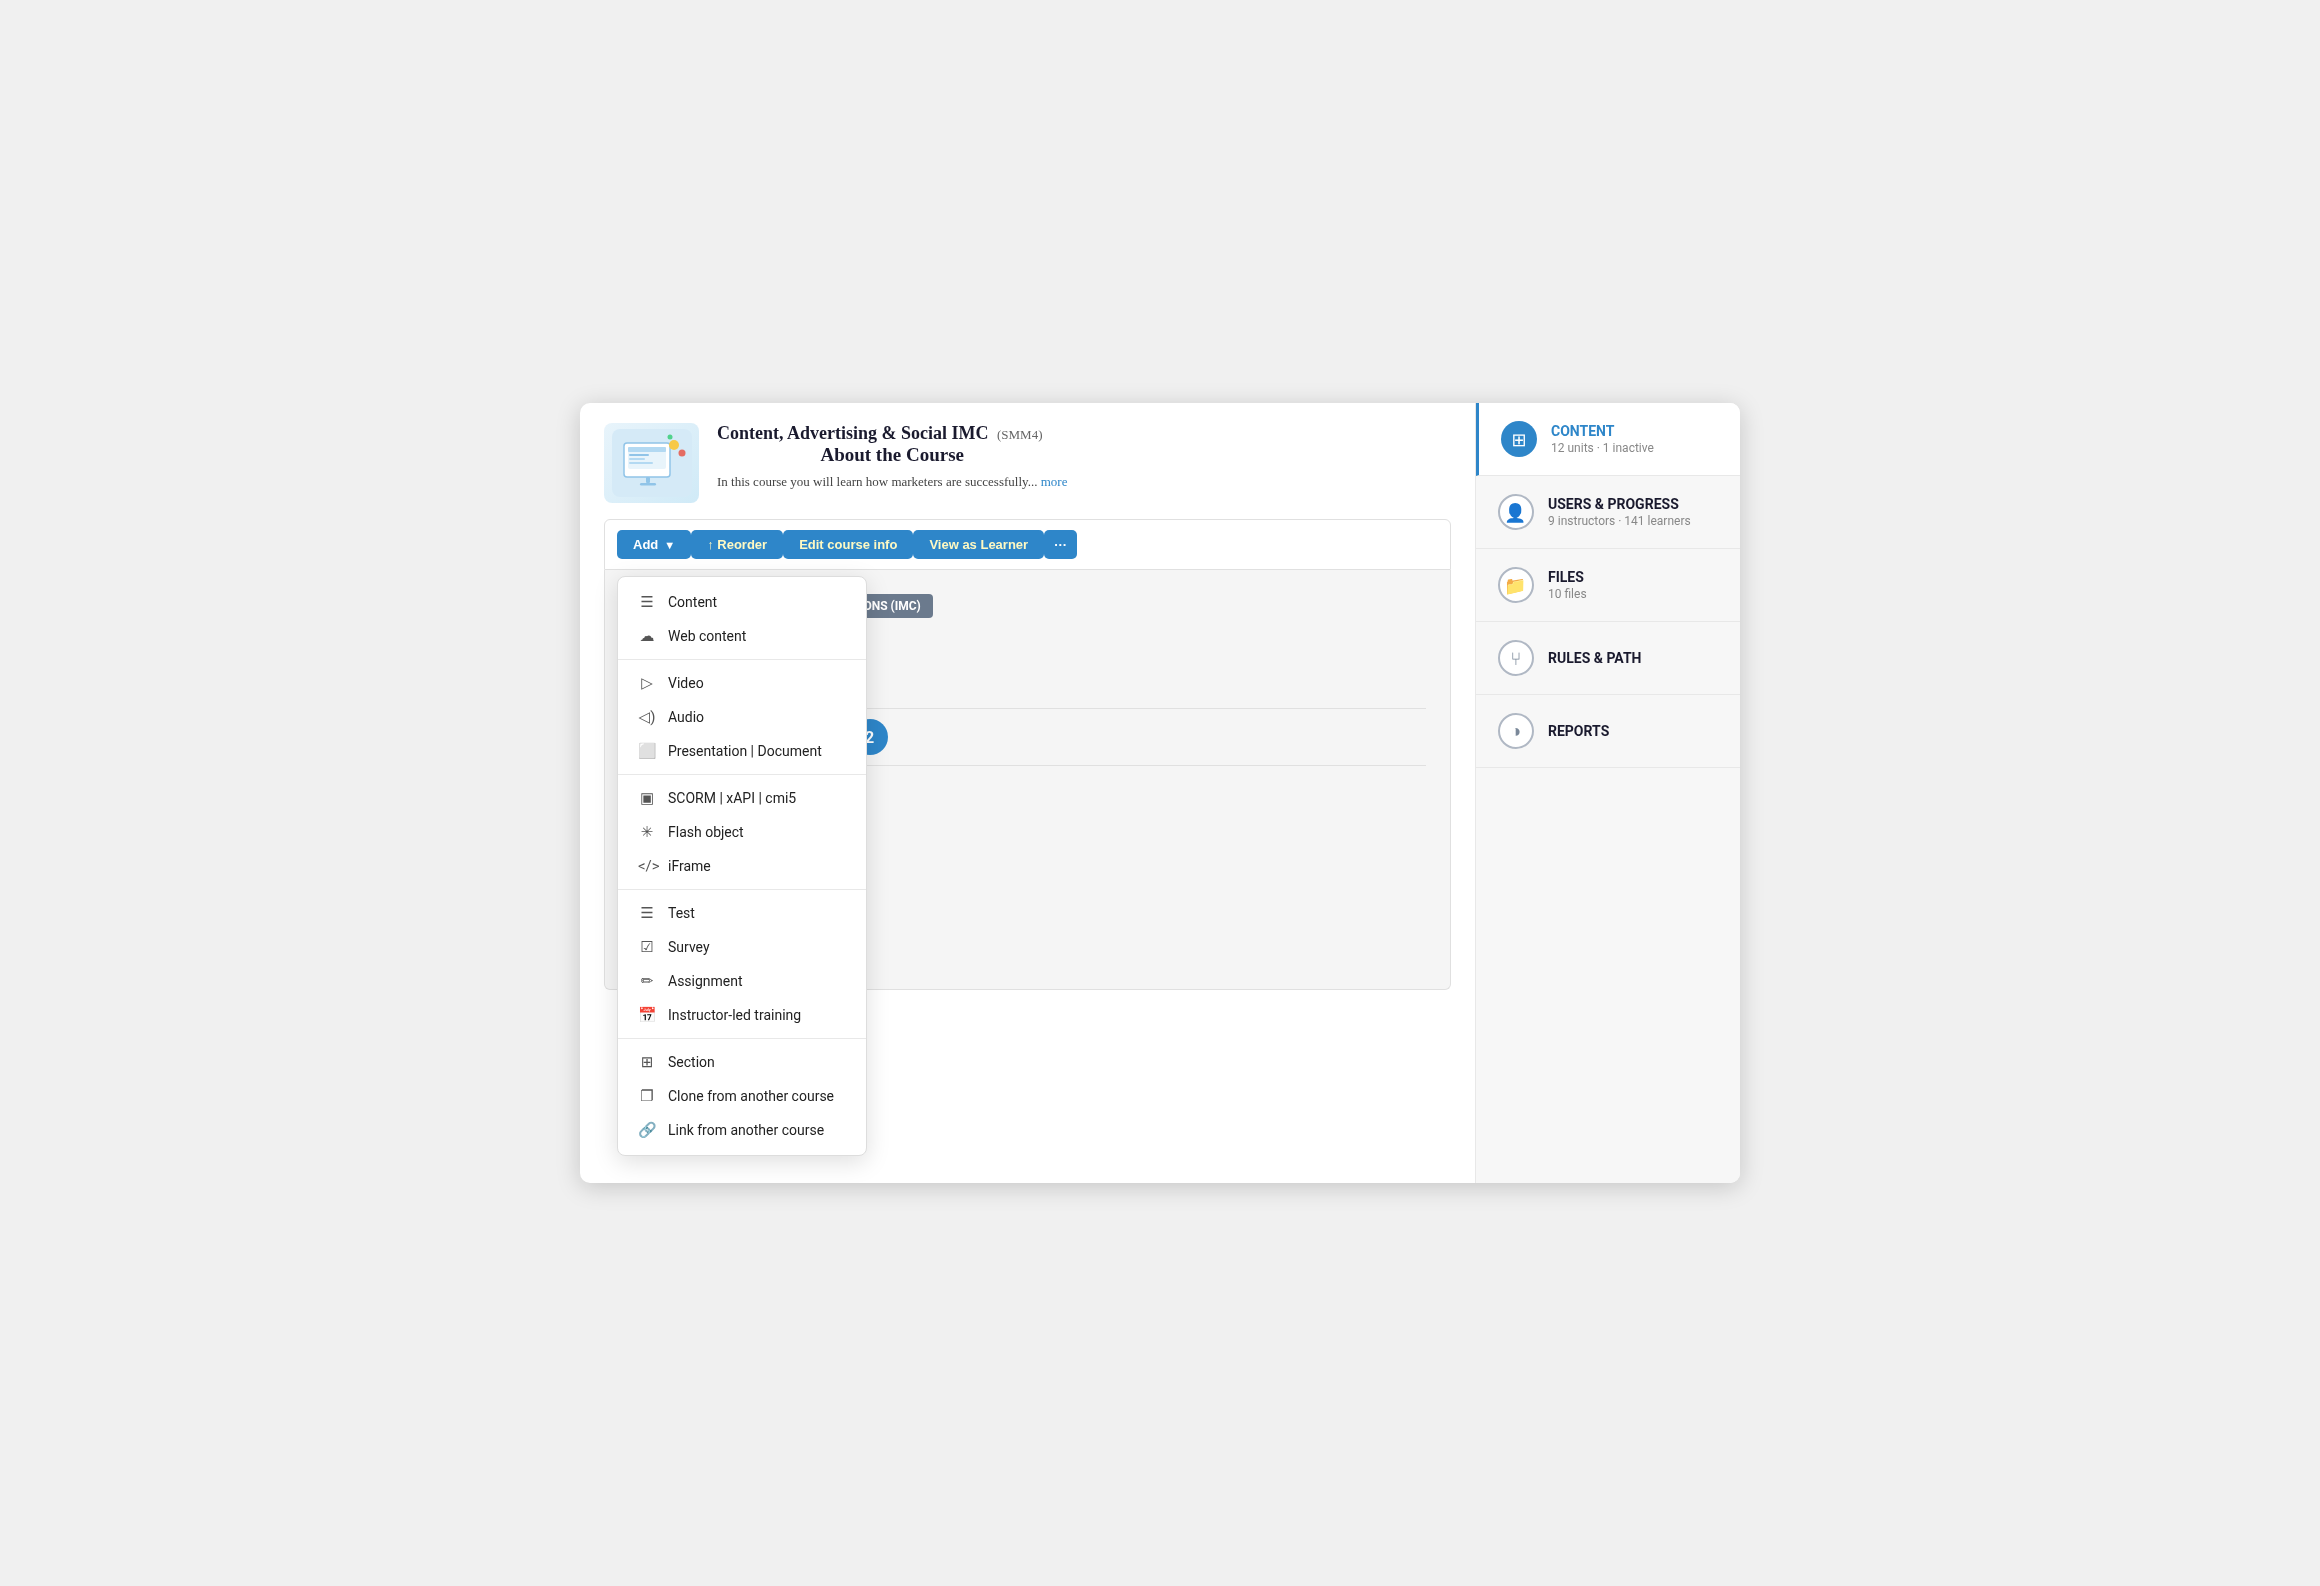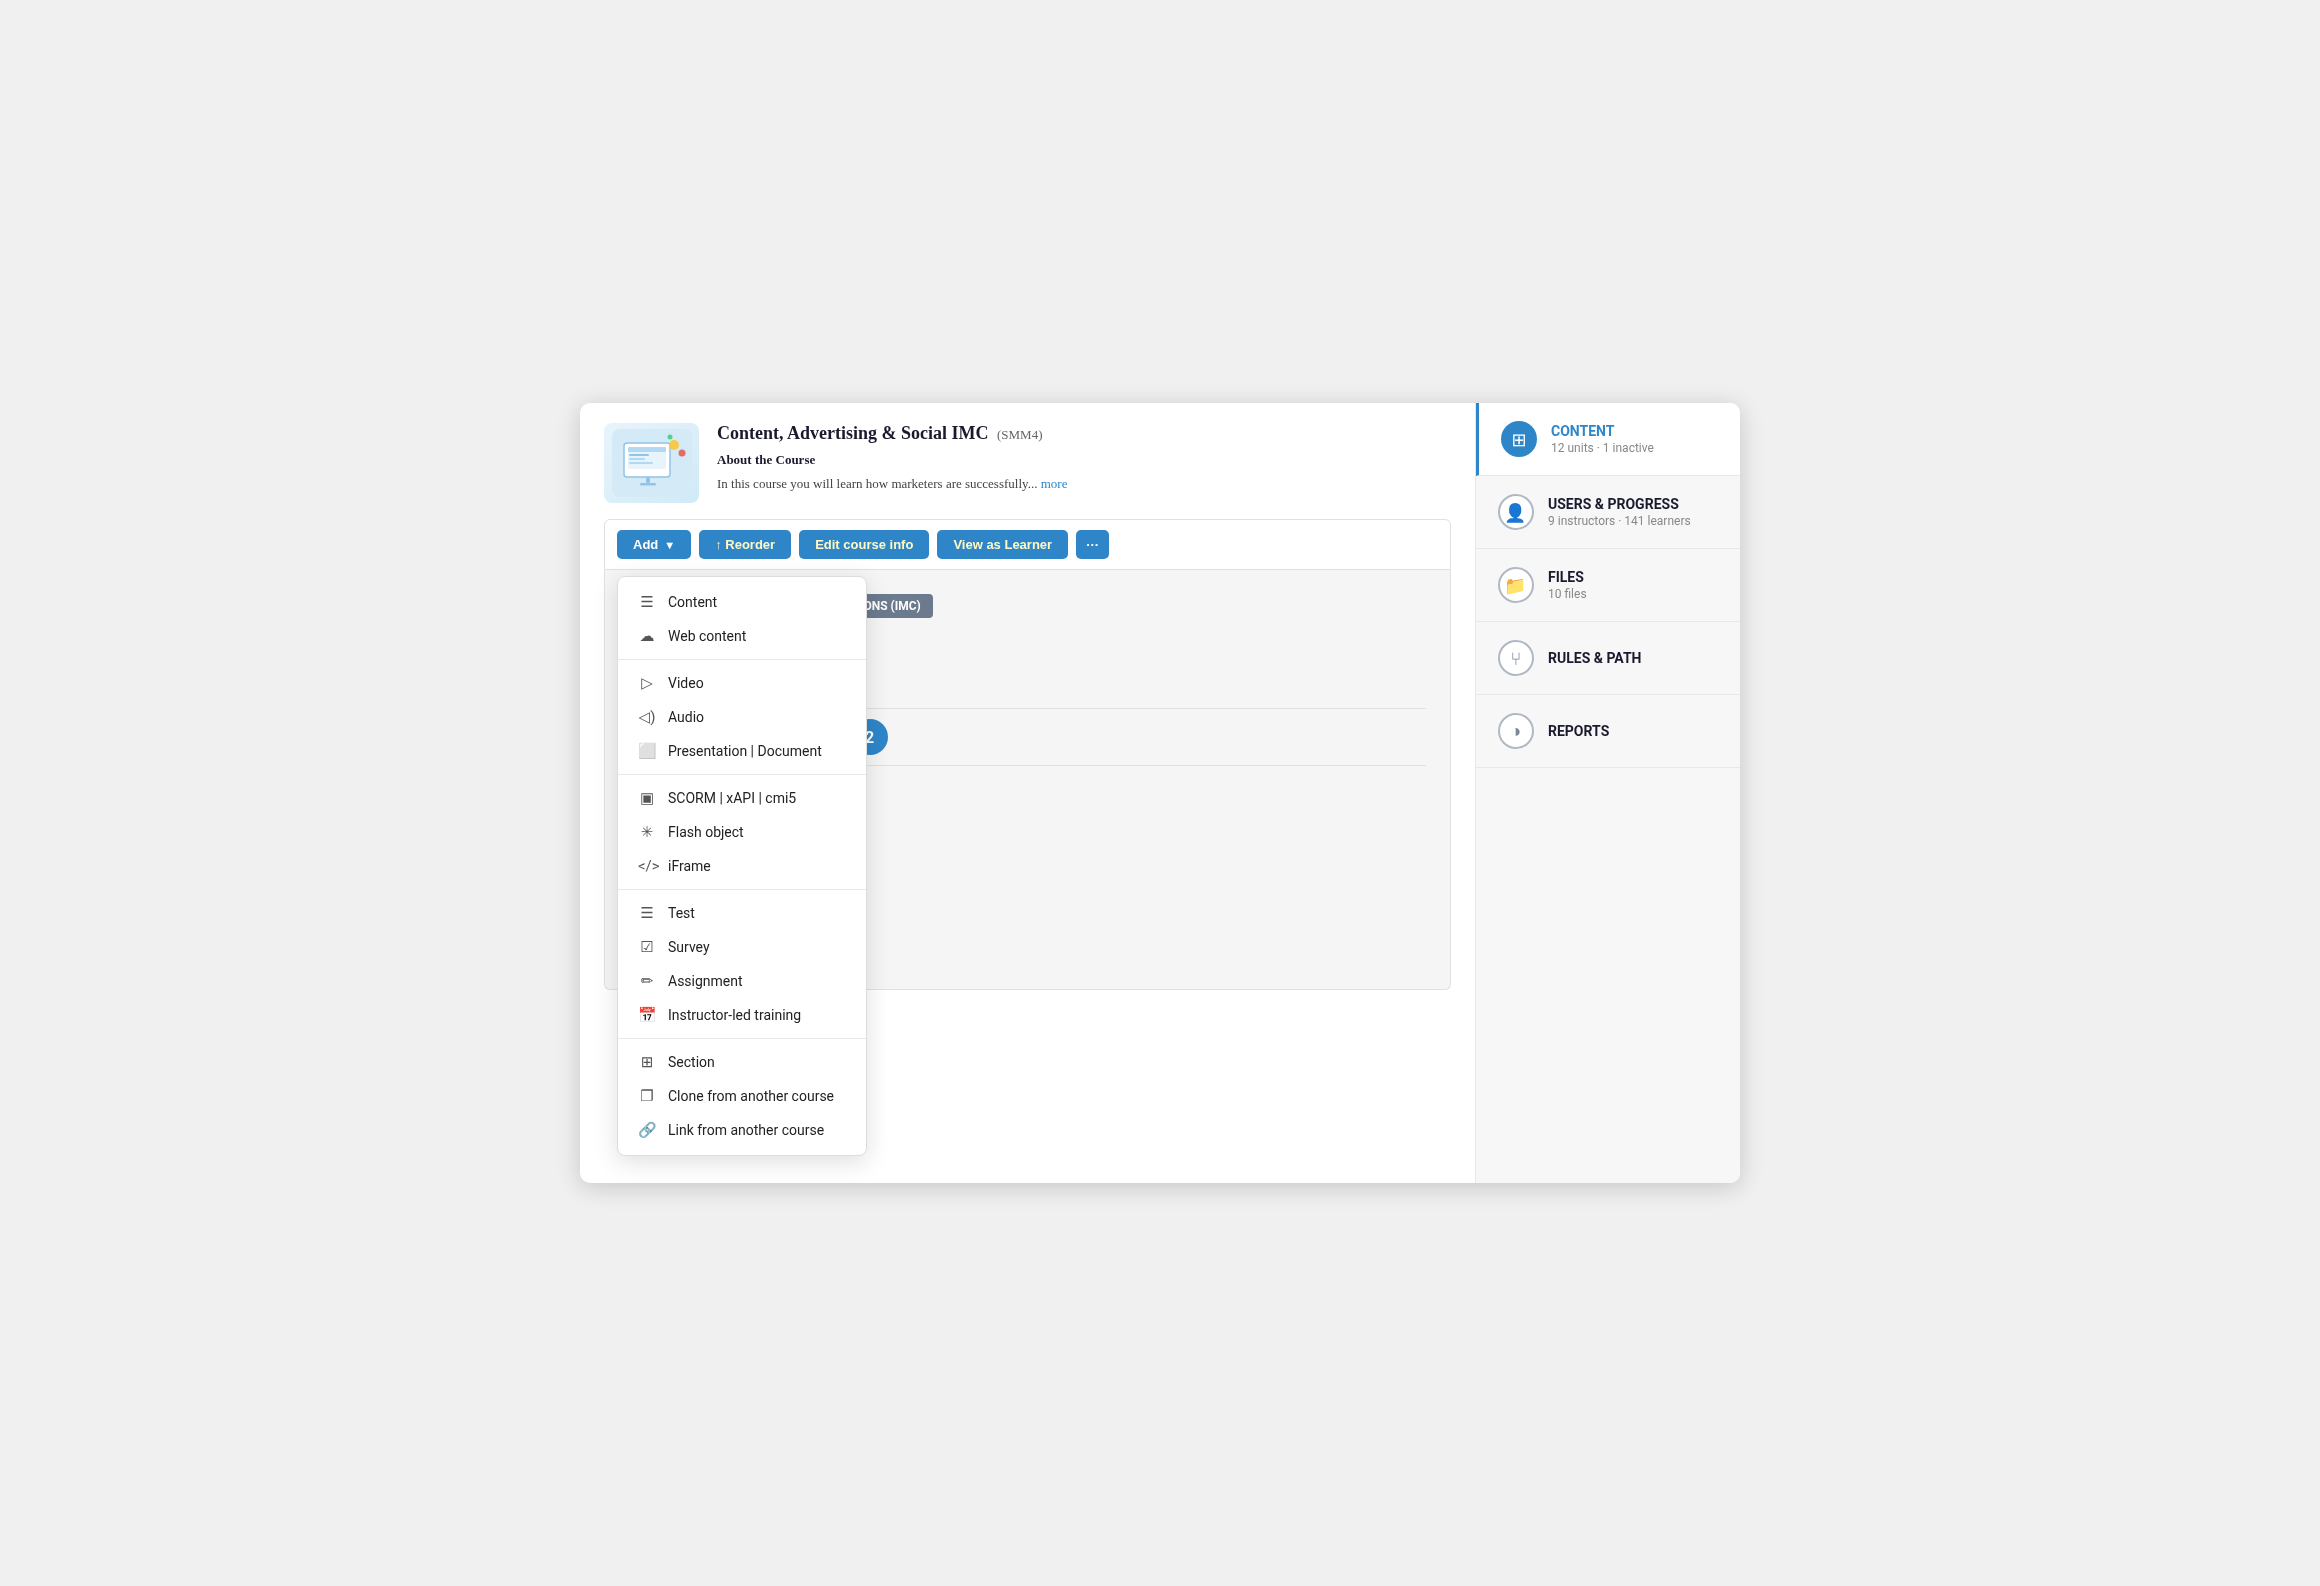--- a/index.html
+++ b/index.html
@@ -62,25 +62,25 @@
       font-weight: 700;
       color: #1a1a2e;
     }
     .course-info h1 .code {
       font-size: 13px;
       font-weight: 400;
       color: #666;
       margin-left: 4px;
     }
     .course-info .about-label {
-      font-size: 13px;
+      font-size: 19px;
       font-weight: 700;
       color: #1a1a2e;
-      margin-top: 8px;
       margin-bottom: 4px;
+      text-align: center;
     }
     .course-info .description {
       font-size: 13px;
       color: #444;
       line-height: 1.5;
       max-width: 680px;
     }
     
     .step-bubble {
       display: inline-flex;
@@ -103,21 +103,20 @@
       color: #444;
       margin-top: 8px;
     }
     .learn-more a {
       color: #2e86c9;
       text-decoration: none;
     }
     
     .toolbar {
       display: flex;
-      gap: 8px;
       margin: 12px 0 0 0;
       padding: 10px 12px;
       background: #fff;
       border: 1px solid #e0e0e0;
       border-radius: 6px 6px 0 0;
       position: relative;
       z-index: 20;
     }
     .btn {
       border: none;

